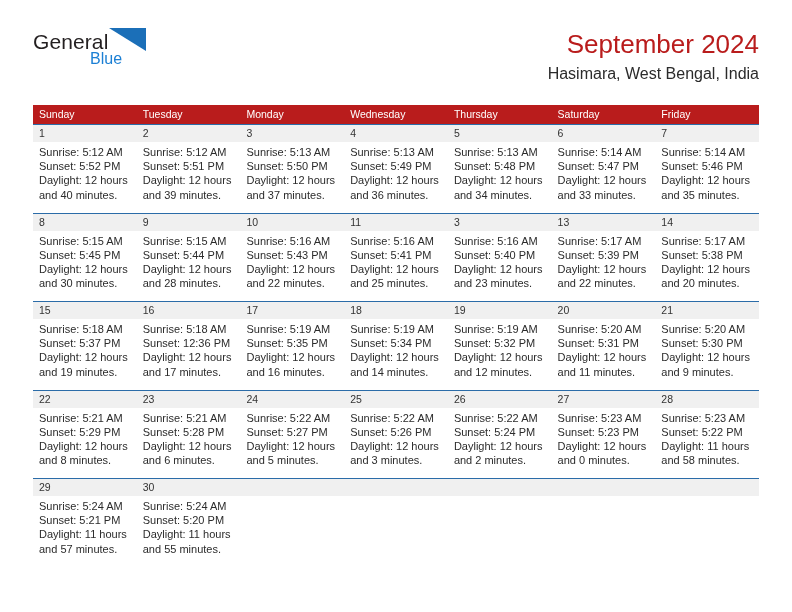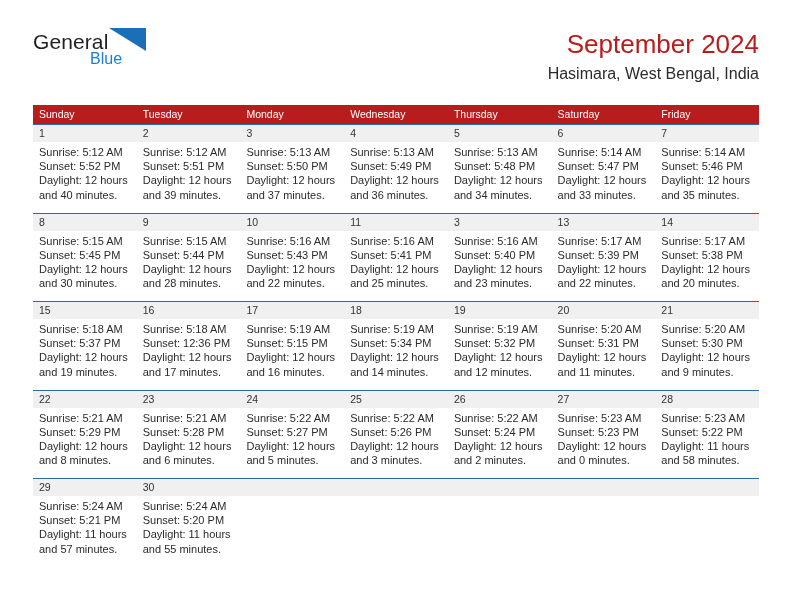--- a/index.html
+++ b/index.html
@@ -322,21 +322,21 @@
           <div>Sunrise: 5:18 AM</div>
           <div>Sunset: 12:36 PM</div>
           <div>Daylight: 12 hours</div>
           <div>and 17 minutes.</div>
         </div>
       </div>
       <div class="day">
         <div class="day-num-band">17</div>
         <div class="day-lines">
           <div>Sunrise: 5:19 AM</div>
-          <div>Sunset: 5:15 PM</div>
+          <div>Sunset: 5:35 PM</div>
           <div>Daylight: 12 hours</div>
           <div>and 16 minutes.</div>
         </div>
       </div>
       <div class="day">
         <div class="day-num-band">18</div>
         <div class="day-lines">
           <div>Sunrise: 5:19 AM</div>
           <div>Sunset: 5:34 PM</div>
           <div>Daylight: 12 hours</div>

